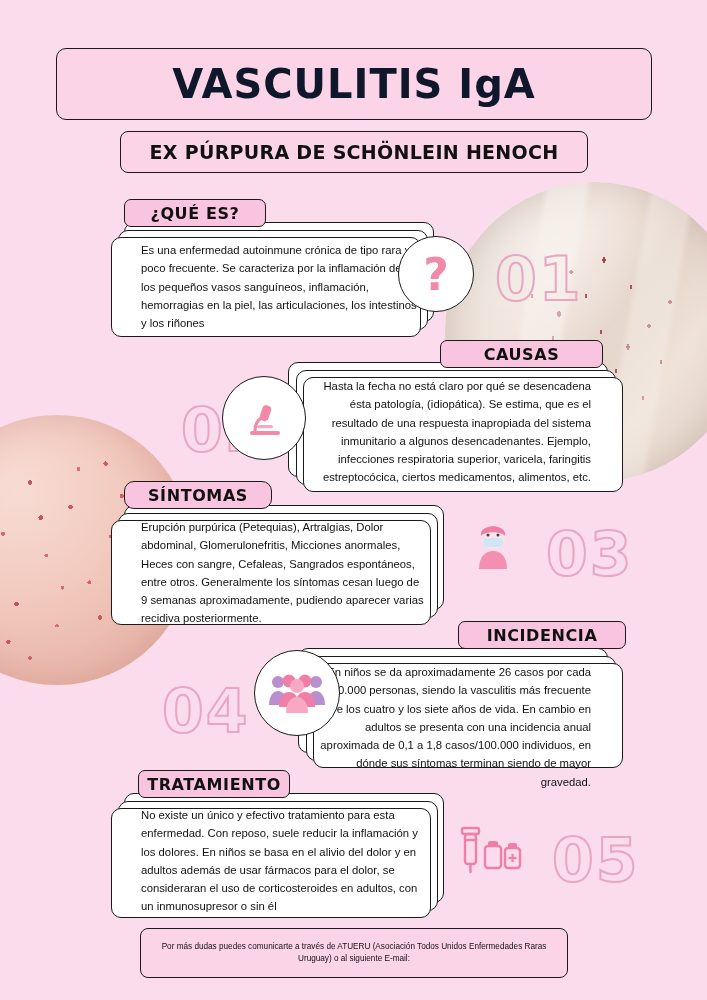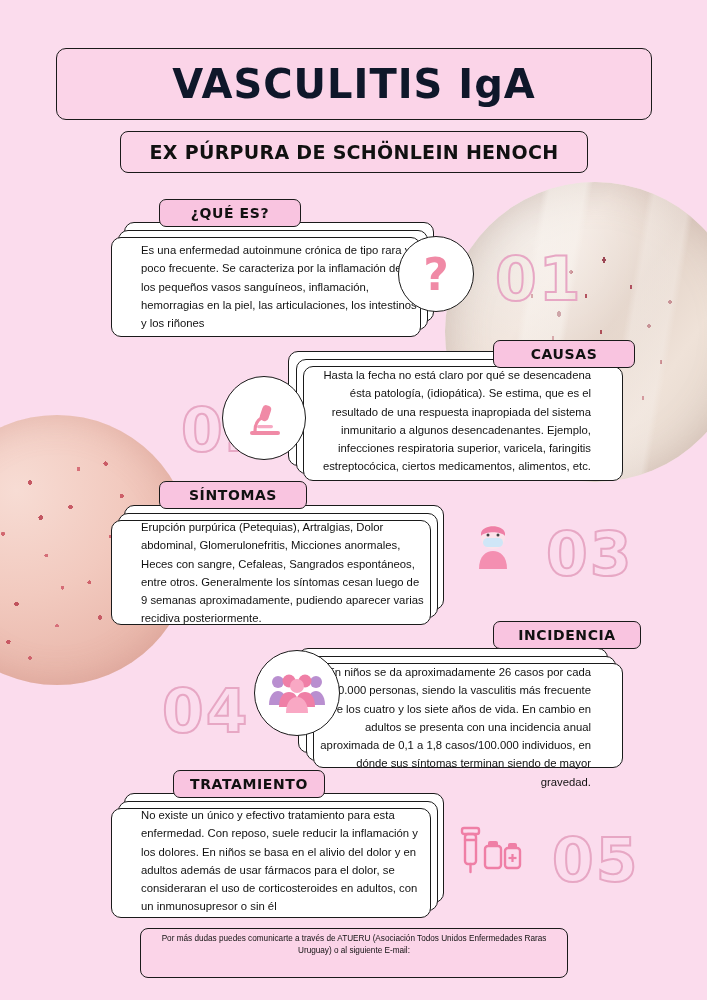--- a/index.html
+++ b/index.html
@@ -180,46 +180,45 @@
   }
 
   .label {
     position: absolute;
     background: #f9c4e0;
     border: 1.4px solid #1a1a1a;
     border-radius: 7px;
     display: flex; align-items: center; justify-content: center;
     font-family: "DejaVu Sans", sans-serif;
     font-weight: 700;
-    font-size: 14px;
+    font-size: 16px;
     letter-spacing: .6px;
     color: #111;
     z-index: 3;
-    margin-left: 35px;
   }
 
   .iconcircle {
     position: absolute;
     border-radius: 50%;
     background: #fff;
     border: 1.4px solid #1a1a1a;
     display: flex; align-items: center; justify-content: center;
     z-index: 3;
   }
 
   
   .footer {
     position: absolute;
     left: 140px; top: 928px;
     width: 428px; height: 50px;
     background: #fbd4e8;
     border: 1.4px solid #1a1a1a;
     border-radius: 8px;
     display: flex; flex-direction: column;
-    align-items: center; justify-content: flex-start;
+    align-items: center; justify-content: center;
     padding: 4px 10px;
   }
   .footer p { font-size: 8.2px; line-height: 1.5; text-align: center; color: #111; }
 </style>
 </head>
 <body>
 
 <div class="photo photo-legs"></div>
 <div class="photo photo-skin"></div>
 
@@ -233,59 +232,59 @@
 <div class="card shadow2" style="left:124px; top:222px; width:310px; height:100px; z-index:2;">
   <p style="padding:18px 16px 0 16px;">Es una enfermedad autoinmune crónica de tipo rara y poco frecuente. Se caracteriza por la inflamación de los pequeños vasos sanguíneos, inflamación, hemorragias en la piel, las articulaciones, los intestinos y los riñones</p>
 </div>
 <div class="label" style="left:124px; top:199px; width:142px; height:28px;">¿QUÉ ES?</div>
 
 <div class="iconcircle" style="left:398px; top:236px; width:76px; height:76px;">
   <span style="font-family:'DejaVu Sans',sans-serif;font-size:44px;font-weight:700;color:#f08aa6;">?</span>
 </div>
 <div class="bignum" style="left:495px; top:244px;">01</div>
 
-<div class="card shadowR" style="left:288px; top:351px; width:320px; height:115px; z-index:2;">
+<div class="card shadowR" style="left:288px; top:362px; width:320px; height:115px; z-index:2;">
   <p style="padding:14px 16px 0 16px; text-align:right;">Hasta la fecha no está claro por qué se desencadena ésta patología, (idiopática).
 Se estima, que es el resultado de una respuesta inapropiada del sistema inmunitario a algunos desencadenantes.
 Ejemplo, infecciones respiratoria superior, varicela, faringitis estreptocócica, ciertos medicamentos, alimentos, etc.</p>
 </div>
-<div class="label" style="left:458px; top:340px; width:142px; height:28px;text-align:center;">CAUSAS</div>
+<div class="label" style="left:440px; top:340px; width:163px; height:28px;text-align:center;">CAUSAS</div>
 
 <div class="iconcircle" style="left:222px; top:376px; width:84px; height:84px;">
   <svg width="46" height="46" viewBox="0 0 46 46">
     <rect x="9" y="36" width="30" height="4" rx="2" fill="#f08aa6"></rect>
     <rect x="20" y="10" width="9" height="16" rx="4" fill="#f08aa6" transform="rotate(18 24 18)"></rect>
     <path d="M14 36 C14 26 20 22 24 22" stroke="#f08aa6" stroke-width="3.2" fill="none" stroke-linecap="round"></path>
     <rect x="16" y="30" width="16" height="3.2" rx="1.6" fill="#f7a9c3"></rect>
   </svg>
 </div>
 <div class="bignum" style="left:133px; top:395px;margin-left:48px;">02</div>
 
 <div class="card shadow2" style="left:124px; top:505px; width:320px; height:105px; z-index:2;">
   <p style="padding:12px 16px 0 16px;">Erupción purpúrica (Petequias), Artralgias, Dolor abdominal, Glomerulonefritis, Micciones anormales, Heces con sangre, Cefaleas, Sangrados espontáneos, entre otros. Generalmente los síntomas cesan luego de 9 semanas aproximadamente, pudiendo aparecer varias recidiva posteriormente.</p>
 </div>
-<div class="label" style="left:124px; top:481px; width:148px; height:28px;">SÍNTOMAS</div>
+<div class="label" style="left:124px; top:481px; width:148px; height:28px;border-radius:10px;">SÍNTOMAS</div>
 
 <div class="iconcircle" style="left:455px; top:507px; width:76px; height:76px; border:none; background:transparent;">
   <svg width="60" height="60" viewBox="0 0 60 60">
     <path d="M16 54 C16 41 23 36 30 36 C37 36 44 41 44 54 Z" fill="#f48fb1"></path>
     <circle cx="30" cy="22" r="12" fill="#fbe3ea"></circle>
     <path d="M18 18 C20 9 40 9 42 18 L42 21 C38 16 22 16 18 21 Z" fill="#ef7fa6"></path>
     <rect x="20" y="23" width="20" height="9" rx="4.5" fill="#cfe6f7"></rect>
     <circle cx="25" cy="20" r="1.5" fill="#444"></circle>
     <circle cx="35" cy="20" r="1.5" fill="#444"></circle>
   </svg>
 </div>
 <div class="bignum" style="left:546px; top:519px;">03</div>
 
 <div class="card shadowR" style="left:298px; top:648px; width:310px; height:105px; z-index:2;">
   <p style="padding:14px 16px 0 16px; text-align:right;">En niños se da aproximadamente 26 casos por cada 100.000 personas, siendo la vasculitis más frecuente entre los cuatro y los siete años de vida.
 En cambio en adultos se presenta con una incidencia anual aproximada de 0,1 a 1,8 casos/100.000 individuos, en dónde sus síntomas terminan siendo de mayor gravedad.</p>
 </div>
-<div class="label" style="left:458px; top:621px; width:148px; height:28px;">INCIDENCIA</div>
+<div class="label" style="left:458px; top:621px; width:168px; height:28px;">INCIDENCIA</div>
 
 <div class="iconcircle" style="left:254px; top:650px; width:86px; height:86px;">
   <svg width="62" height="48" viewBox="0 0 62 48">
     <circle cx="12" cy="13" r="6" fill="#b98fd0"></circle>
       <path d="M3 36 C3 26 8 22 12 22 C16 22 21 26 21 36 Z" fill="#b98fd0"></path>
     <circle cx="50" cy="13" r="6" fill="#b98fd0"></circle>
       <path d="M41 36 C41 26 46 22 50 22 C54 22 59 26 59 36 Z" fill="#b98fd0"></path>
     <circle cx="23" cy="12" r="6.5" fill="#ef7fa6"></circle>
       <path d="M13 38 C13 27 18 23 23 23 C28 23 33 27 33 38 Z" fill="#ef7fa6"></path>
     <circle cx="39" cy="12" r="6.5" fill="#ef7fa6"></circle>

